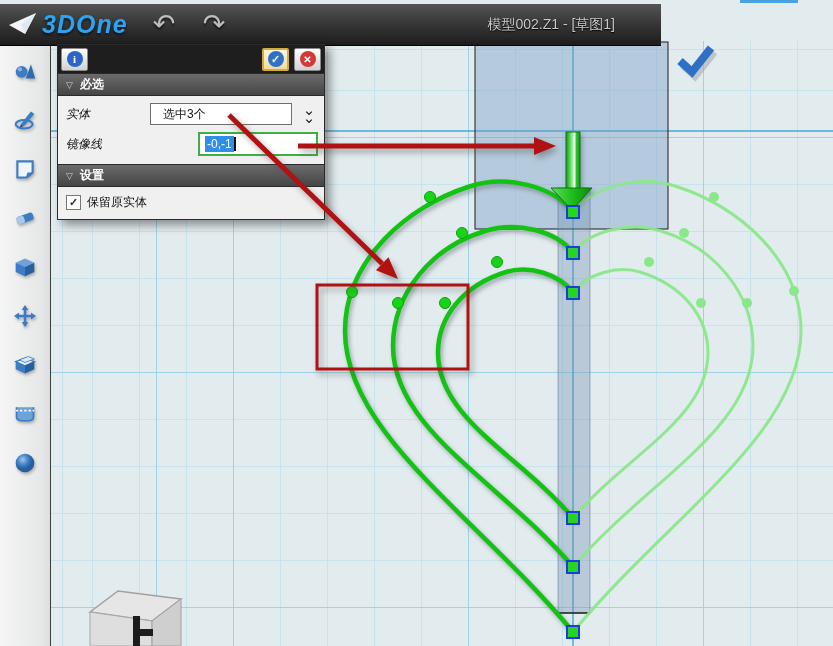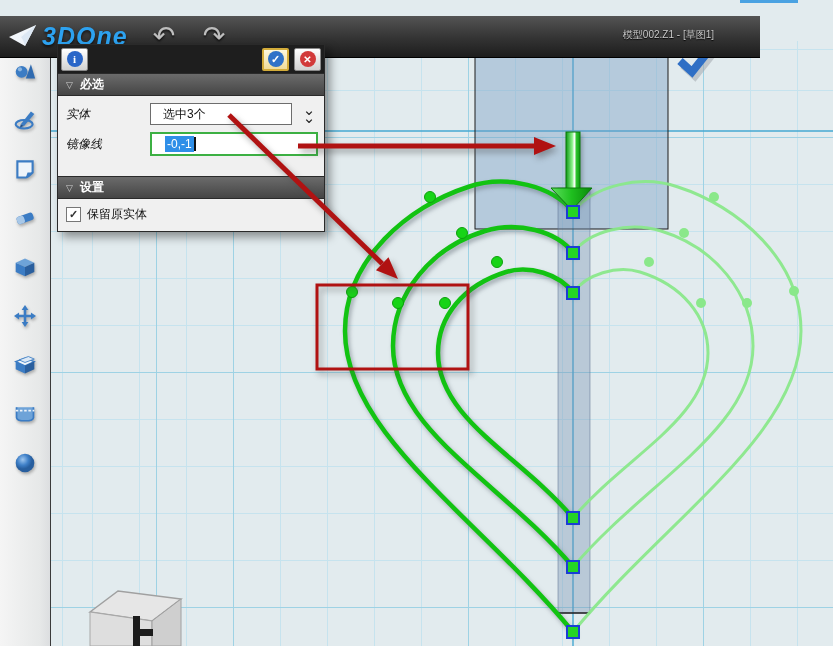--- a/index.html
+++ b/index.html
@@ -3,38 +3,38 @@
 <meta charset="utf-8">
 <style>
   html,body{margin:0;padding:0;}
   body{
     width:833px;height:646px;position:relative;overflow:hidden;
     font-family:"Liberation Sans",sans-serif;background:#e2ebee;
     -webkit-font-smoothing:antialiased;
   }
   
   .topbar{
-    position:absolute;left:0;top:16px;width:760px;height:41px;
+    position:absolute;left:0;top:4px;width:661px;height:41px;
     background:linear-gradient(#545454,#333 55%,#1d1d1d);
     border-bottom:1px solid #000;z-index:20;
   }
   .topstrip{position:absolute;left:740px;top:0;width:58px;height:3px;background:#4aa2e2;z-index:21;}
   .logo{position:absolute;left:8px;top:6px;display:flex;align-items:center;gap:4px;}
   .logo-text{
     font-size:25px;font-weight:bold;font-style:italic;color:#2da2f0;
     letter-spacing:1px;text-shadow:0 2px 3px rgba(0,0,0,.65);
   }
   .histbtn{
     position:absolute;top:2px;width:36px;height:34px;background:none;border:none;
     color:#bdbdbd;font-size:27px;line-height:34px;text-align:center;cursor:pointer;
     text-shadow:0 2px 2px rgba(0,0,0,.6);font-family:"DejaVu Sans",sans-serif;
   }
   .undo{left:146px}.redo{left:196px}
   .wintitle{
-    position:absolute;right:46px;top:12px;font-size:10px;color:#c9c9c9;
+    position:absolute;right:46px;top:12px;font-size:14px;color:#c9c9c9;
     text-shadow:0 1px 1px #000;
   }
   
   .toolbar{
     position:absolute;left:0;top:41px;width:51px;height:605px;
     background:linear-gradient(to right,#f5f5f5,#e6e8e8 80%,#dcdee0);
     border-right:1px solid #3a3a3a;z-index:15;
     display:flex;flex-direction:column;align-items:center;padding-top:13px;box-sizing:border-box;
   }
   .tool{
@@ -82,35 +82,35 @@
   .circ.ok-c{background:#2f72c8;font-size:11px;}
   .circ.x-c{background:#d23a3a;font-size:10px;}
   .dlg-header{
     height:21px;background:linear-gradient(#6b6b6b,#454545);
     color:#fff;font-weight:bold;display:flex;align-items:center;gap:7px;
     padding-left:8px;border-top:1px solid #2a2a2a;border-bottom:1px solid #2a2a2a;cursor:pointer;
   }
   .tri{color:#cfcfcf;font-size:9px;font-family:"DejaVu Sans",sans-serif;}
   .dlg-body{background:#f0f0f0;padding:7px 6px 8px 8px;}
   .frow{display:flex;align-items:center;margin-bottom:7px;}
-  .frow:last-child{margin-bottom:12px;}
+  .frow:last-child{margin-bottom:0;gap:48px;}
   .flabel{width:84px;flex:none;font-style:italic;}
   .combo{
     width:130px;height:20px;border:1px solid #6d6d6d;background:#fff;
     display:flex;align-items:center;padding-left:12px;cursor:pointer;
   }
   .dbl-chev{
     margin-left:8px;width:18px;height:20px;border:none;background:none;cursor:pointer;
     font-size:15px;color:#222;line-height:9px;display:flex;flex-direction:column;
     align-items:center;justify-content:center;font-family:"DejaVu Sans",sans-serif;
   }
   .dbl-chev span{display:block;height:8px;}
   .mirror-input{
     width:157px;height:20px;border:2px solid #3cb043;background:#fff;
-    display:flex;align-items:center;padding-left:13px;cursor:text;
+    display:flex;align-items:center;padding-left:5px;cursor:text;
   }
   .selhl{background:#2f8fe8;color:#fff;padding:1px 2px;}
   .caret{width:2px;height:14px;background:#111;margin-left:0px;}
   .chkrow{display:flex;align-items:center;gap:6px;}
   .chkbox{
     width:13px;height:13px;border:1px solid #777;background:#fff;cursor:pointer;
     display:flex;align-items:center;justify-content:center;font-size:11px;color:#333;font-weight:bold;
   }
 </style>
 </head>

